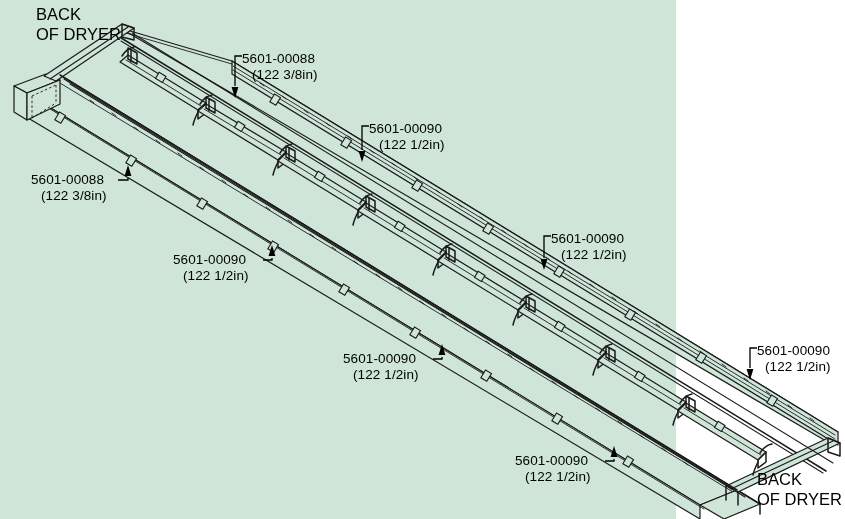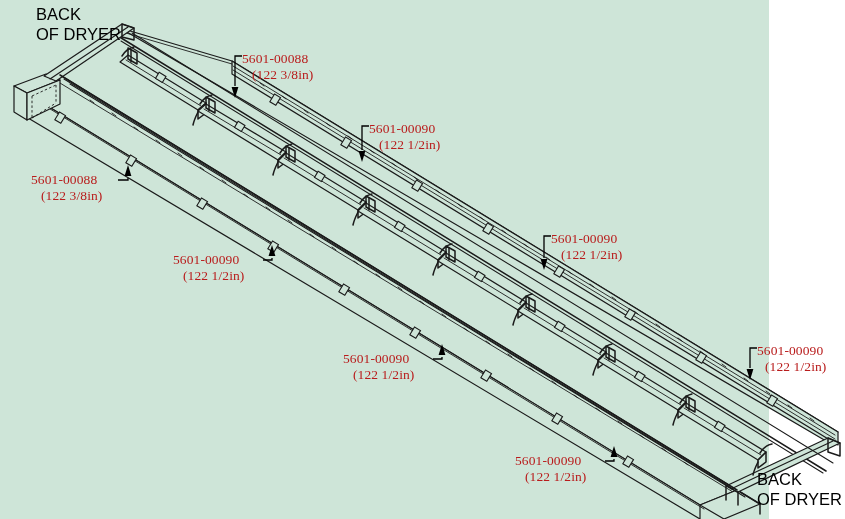--- a/index.html
+++ b/index.html
@@ -7,36 +7,36 @@
     padding: 0;
   }
   body {
     width: 845px;
     height: 519px;
     overflow: hidden;
     font-family: "Liberation Sans", sans-serif;
   }
   #stage {
     position: relative;
-    width: 769px;
+    width: 676px;
     height: 519px;
     background: #cee5d8;
   }
   #drawing {
     position: absolute;
     left: 0;
     top: 0;
     width: 845px;
     height: 519px;
   }
   .lbl {
     position: absolute;
-    font-family: Liberation Serif, serif;
+    font-family: Liberation Sans, sans-serif;
     font-size: 13.5px;
-    color: #b91c1c;
+    color: #000000;
     line-height: 16px;
     white-space: nowrap;
     letter-spacing: 0.1px;
   }
   .lbl .l2 { display: block; }
   .corner {
     position: absolute;
     font-family: "Liberation Sans", sans-serif;
     font-size: 16.5px;
     color: #000;

